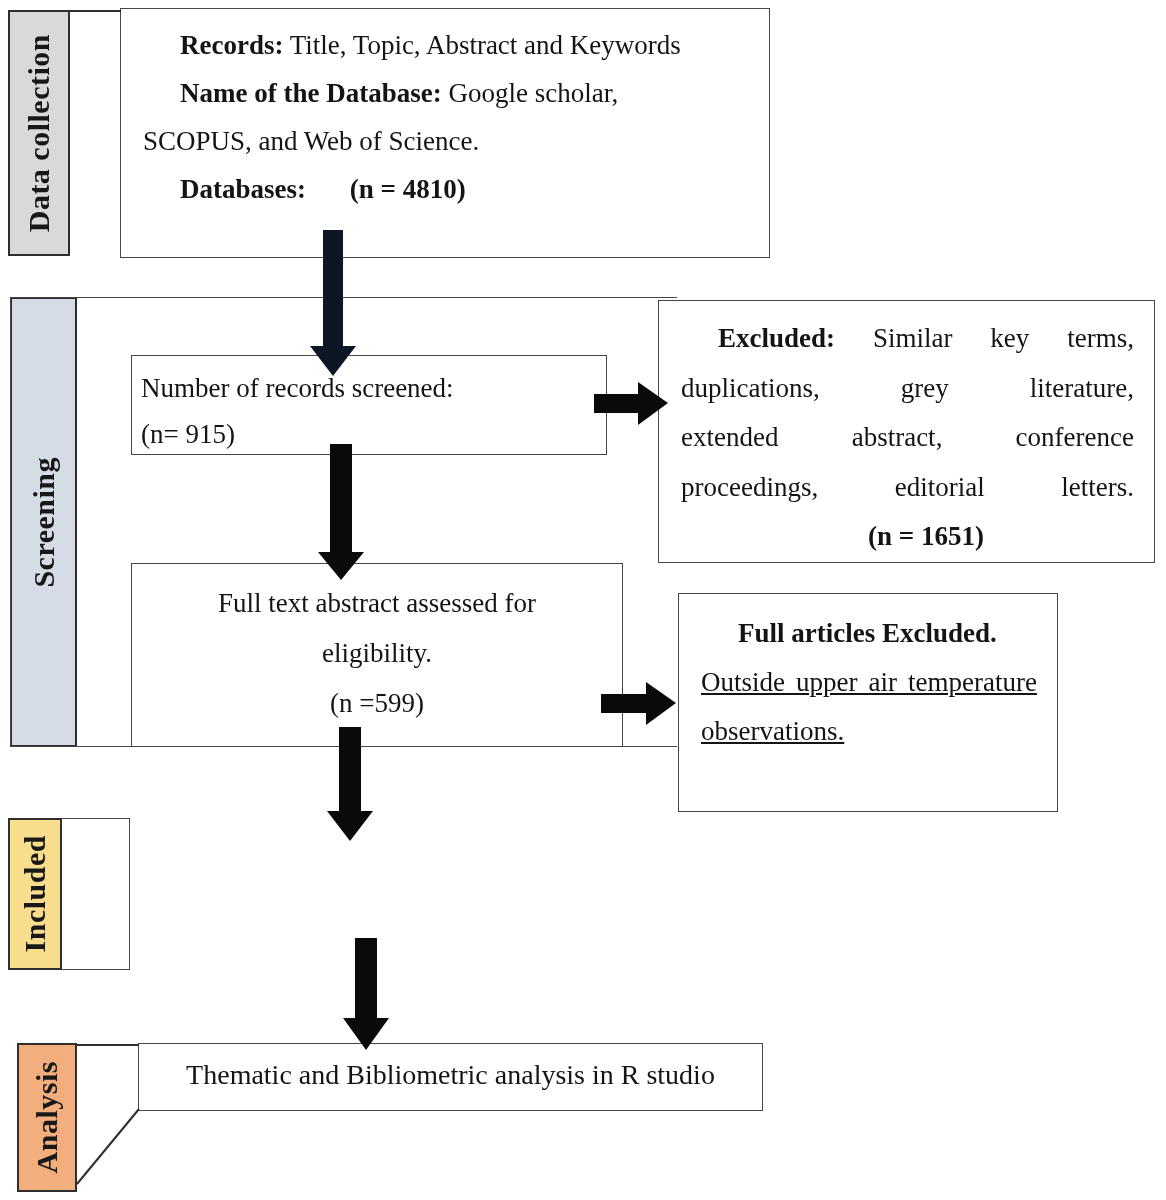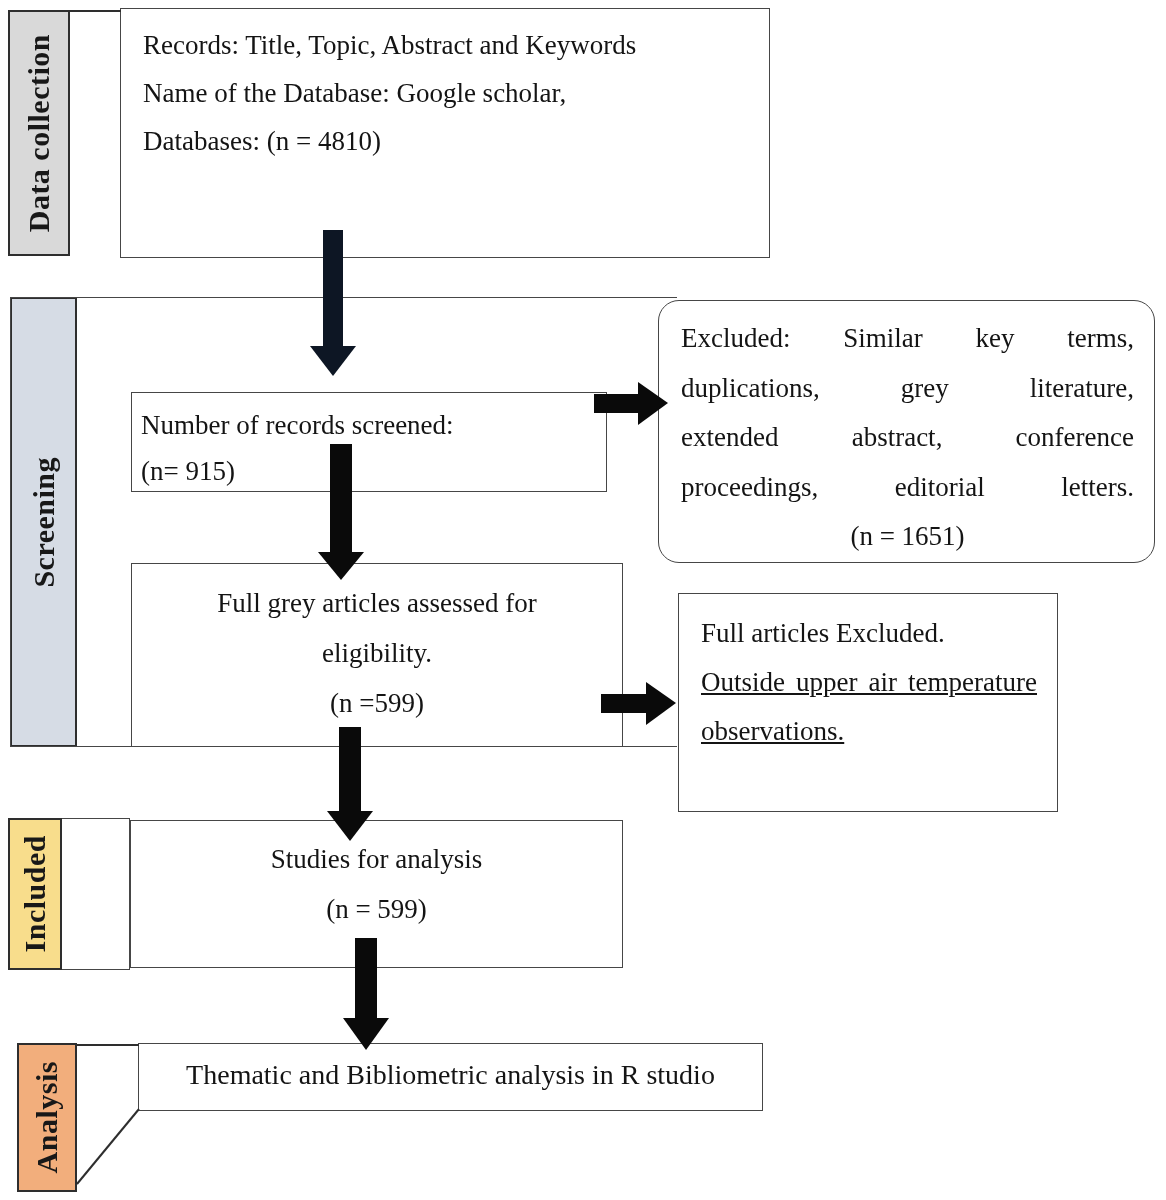--- a/index.html
+++ b/index.html
@@ -16,26 +16,26 @@
   .vlabel span{
     writing-mode:vertical-rl;transform:rotate(180deg);
     font-weight:bold;font-size:30px;letter-spacing:.5px;white-space:nowrap;color:#181818;
   }
   .band{position:absolute;box-sizing:border-box;border:1.5px solid #464646;border-right:none;background:transparent;}
   .ibnd{position:absolute;box-sizing:border-box;border:1.5px solid #464646;background:transparent;}
   .just{text-align:justify;text-align-last:justify;}
   .jbody{text-align:justify;text-decoration:underline;}
   .ctr{text-align:center;}
   .cnt{text-align:center;}
-  b{font-weight:normal;}
+  b{font-weight:bold;margin-left:37px;}
   svg.layer{position:absolute;left:0;top:0;z-index:6;pointer-events:none;}
   
   #records{left:120px;top:8px;width:650px;height:250px;padding:12px 18px 0 22px;line-height:48px;z-index:2;}
-  #screened{left:131px;top:355px;width:476px;height:100px;padding:9px 10px 0 9px;line-height:46px;z-index:2;margin-top:37px;}
-  #excl1{left:658px;top:300px;width:497px;height:263px;padding:13px 20px 0 22px;line-height:49.5px;z-index:2;border-radius:21px;}
+  #screened{left:131px;top:355px;width:476px;height:100px;padding:9px 10px 0 9px;line-height:46px;z-index:2;}
+  #excl1{left:658px;top:300px;width:497px;height:263px;padding:13px 20px 0 22px;line-height:49.5px;z-index:2;}
   #fulltext{left:131px;top:563px;width:492px;height:184px;padding:14px 8px 0 8px;line-height:50px;z-index:2;}
   #excl2{left:678px;top:593px;width:380px;height:219px;padding:15px 20px 0 22px;line-height:49px;z-index:2;}
   #studies{left:130px;top:820px;width:493px;height:148px;padding:13px 8px 0 8px;line-height:50px;z-index:2;}
   #finalbox{left:138px;top:1043px;width:625px;height:68px;line-height:62px;font-size:28px;text-align:center;z-index:2;}
   #dc-label{left:8px;top:10px;width:62px;height:246px;}
   #scr-band{left:10px;top:297px;width:667px;height:450px;z-index:1;}
   #scr-label{left:10px;top:297px;width:67px;height:450px;}
   #inc-band{left:8px;top:818px;width:122px;height:152px;z-index:1;}
   #inc-label{left:8px;top:818px;width:54px;height:152px;z-index:2;}
   #an-label{left:17px;top:1043px;width:60px;height:149px;z-index:2;}
@@ -45,20 +45,21 @@
 
 <div class="canvas">
 
   <div class="vlabel" id="dc-label" style="background-color: rgb(217, 217, 217);">
     <span>Data collection</span>
   </div>
 
   <div class="box" id="records">
     <div><b>Records:</b><span> Title, Topic, Abstract and Keywords</span></div>
     <div><b>Name of the Database:</b><span> Google scholar,</span></div>
+    <div>SCOPUS, and Web of Science.</div>
     <div><b>Databases:</b><b> (n = 4810)</b></div>
   </div>
 
   <div class="band" id="scr-band"></div>
   <div class="vlabel" id="scr-label" style="background-color: rgb(214, 220, 229);">
     <span>Screening</span>
   </div>
 
   <div class="box" id="screened">
     <div>Number of records screened:</div>
@@ -67,39 +68,35 @@
 
   <div class="box" id="excl1">
     <div class="just"><b>Excluded:</b><span> Similar key terms,</span></div>
     <div class="just">duplications, grey literature,</div>
     <div class="just">extended abstract, conference</div>
     <div class="just">proceedings, editorial letters.</div>
     <div class="cnt"><b>(n = 1651)</b></div>
   </div>
 
   <div class="box ctr" id="fulltext">
-    <div>Full grey articles assessed for</div>
+    <div>Full text abstract assessed for</div>
     <div>eligibility.</div>
     <div>(n =599)</div>
   </div>
 
   <div class="box" id="excl2">
     <div><b>Full articles Excluded.</b></div>
     <div class="jbody">Outside upper air temperature observations.</div>
   </div>
 
   <div class="ibnd" id="inc-band"></div>
   <div class="vlabel" id="inc-label" style="background-color: rgb(248, 221, 140);">
     <span>Included</span>
   </div>
 
-  <div class="box ctr" id="studies">
-    <div>Studies for analysis</div>
-    <div>(n = 599)</div>
-  </div>
 
   <div class="vlabel" id="an-label" style="background-color: rgb(242, 174, 124);">
     <span>Analysis</span>
   </div>
 
   <div class="box" id="finalbox">
     <span>Thematic and Bibliometric analysis in R studio</span>
   </div>
 
   <svg class="layer" width="1166" height="1200" viewBox="0 0 1166 1200">

